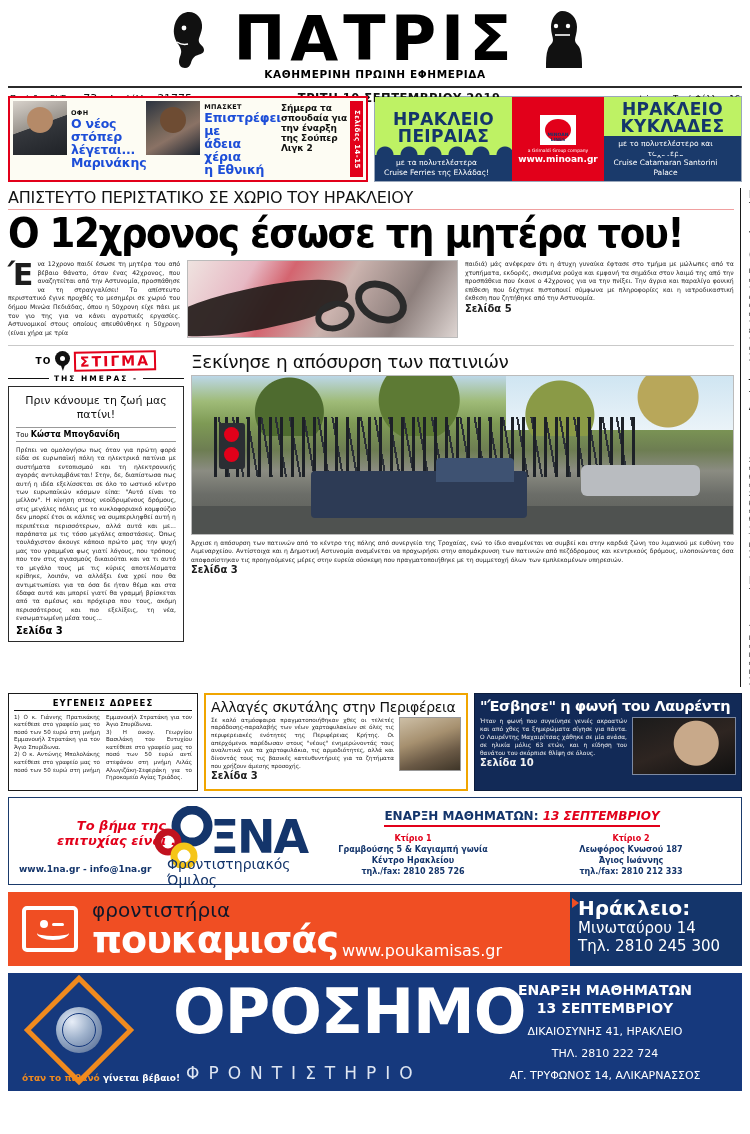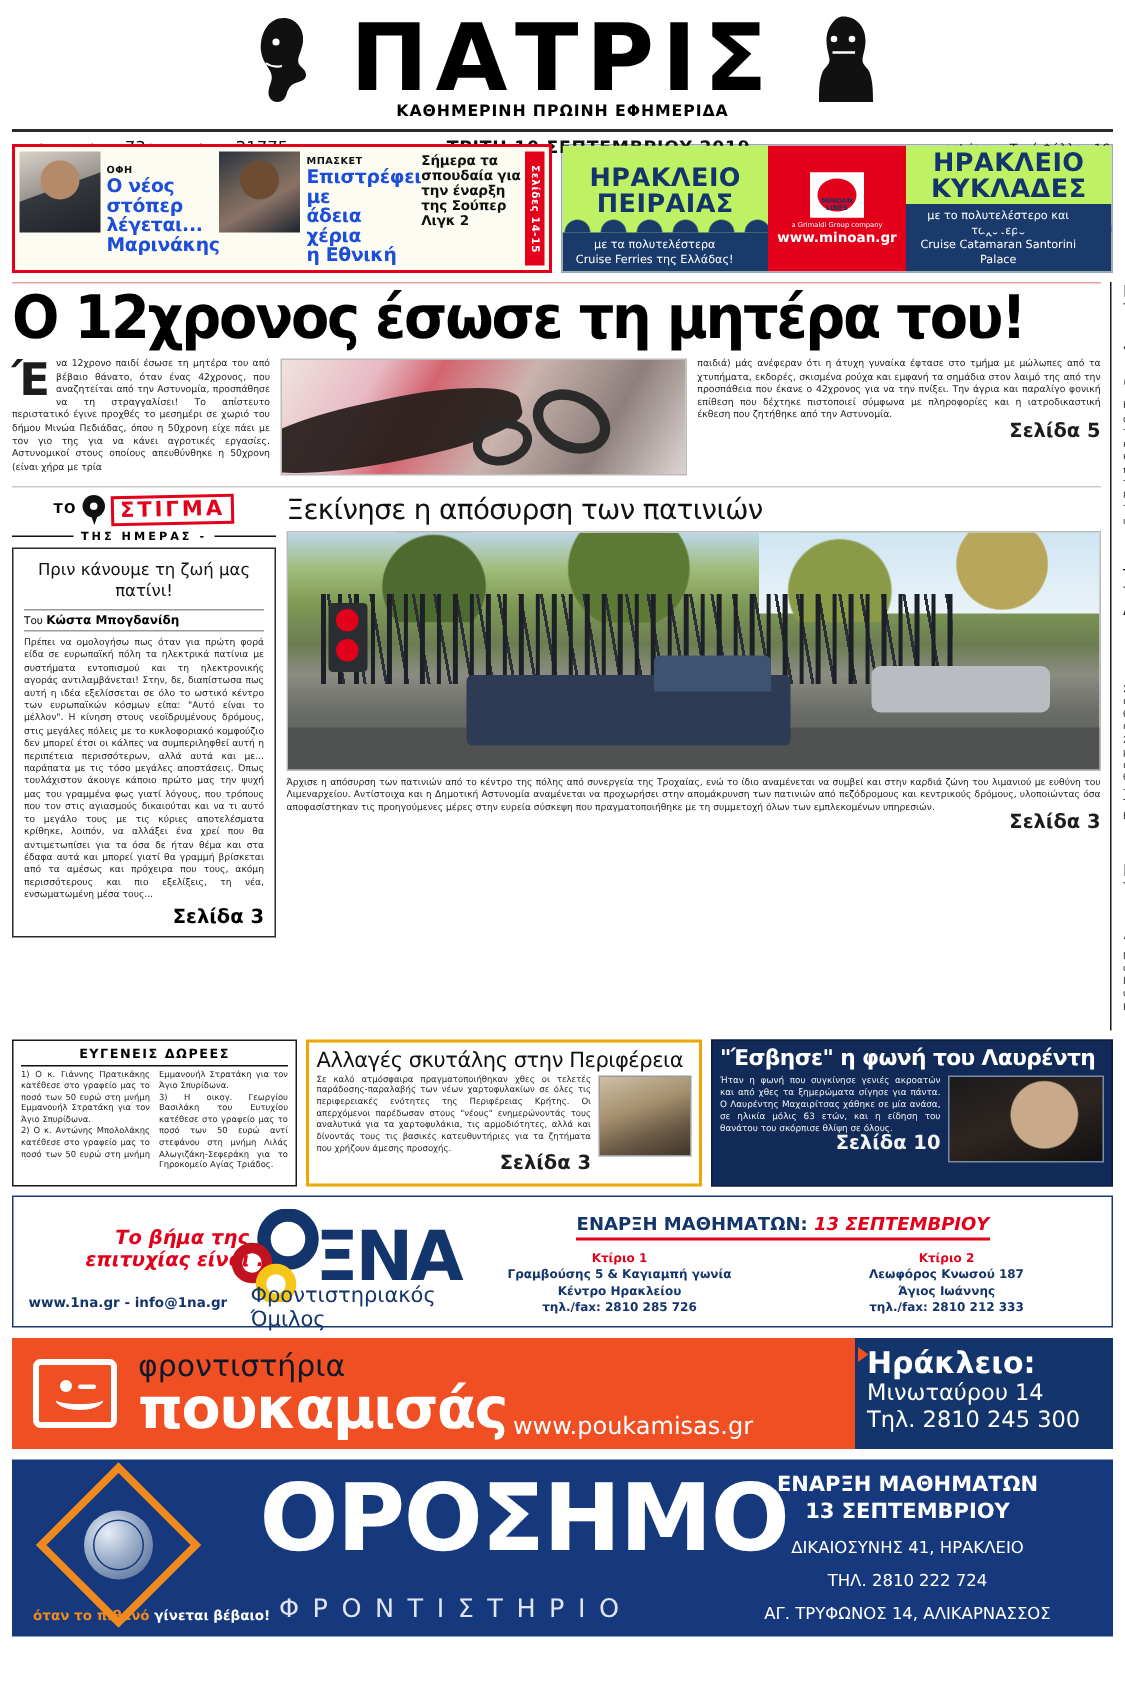--- a/index.html
+++ b/index.html
@@ -99,21 +99,21 @@
   .lead-body { display:flex; gap:7px; margin-top:6px; }
   .lead-text { flex:0 0 172px; font-size:6.2px; line-height:8.6px; color:#1d1d1d; text-align:justify; }
   .dropcap { float:left; font-size:30px; line-height:25px; font-weight:700; padding:2px 4px 0 0; }
   .lead-photo { flex:1; height:78px; border:1px solid #bbb; overflow:hidden; position:relative;
     background: linear-gradient(120deg,#efe3e0 0%, #e7b9c4 22%, #d4646f 35%, #cbb3ae 55%, #8d7f7c 78%, #ded5d2 100%);
   }
   .lead-photo .strand { position:absolute; left:-10%; top:35%; width:70%; height:55%; background:#241c1a; border-radius:50% 50% 40% 60%; transform:rotate(-12deg); opacity:.92;}
   .lead-photo .cuff { position:absolute; right:18%; top:28%; width:54px; height:40px; border:7px solid #2b2b2b; border-radius:50%; transform:rotate(25deg); }
   .lead-photo .cuff2 { position:absolute; right:38%; top:52%; width:40px; height:30px; border:6px solid #2b2b2b; border-radius:50%; transform:rotate(-15deg); }
   .lead-right { flex:1; font-size:6.2px; line-height:8.6px; color:#1d1d1d; text-align:justify; }
-  .pg { font-weight:700; font-size:13px; text-align:right; display:block; margin-top:2px;}
+  .pg { font-weight:700; font-size:10px; display:block; margin-top:2px;}
   .hr-thin { height:1px; background:#c9c9c9; margin:7px 0 5px 0; }
 
   
   .midsection { display:flex; gap:7px; }
   .stigma { flex:0 0 176px; }
   .stigma-head { display:flex; align-items:center; justify-content:center; gap:4px; position:relative; padding-bottom:2px;}
   .stg-to { font-size:9px; font-weight:700; letter-spacing:1px; }
   .pin { width:15px; height:20px; position:relative; }
   .pin:before { content:""; position:absolute; left:0; top:0; width:15px; height:15px; border-radius:50%; background:#111; }
   .pin:after { content:""; position:absolute; left:4px; top:10px; width:7px; height:10px; background:#111; clip-path: polygon(50% 100%, 0 0, 100% 0); }
@@ -322,20 +322,21 @@
           <div>Cruise Catamaran Santorini Palace</div>
         </div>
       </div>
     </div>
   </div>
 
   <div class="body">
 
     <div class="leftcol">
 
+      <div class="kicker-lead">ΑΠΙΣΤΕΥΤΟ ΠΕΡΙΣΤΑΤΙΚΟ ΣΕ ΧΩΡΙΟ ΤΟΥ ΗΡΑΚΛΕΙΟΥ</div>
       <div class="kicker-rule"></div>
       <div class="lead-head">Ο 12χρονος έσωσε τη μητέρα του!</div>
 
       <div class="lead-body">
         <div class="lead-text">
           <span class="dropcap">Έ</span><span>να 12χρονο παιδί έσωσε τη μητέρα του από βέβαιο θάνατο, όταν ένας 42χρονος, που αναζητείται από την Αστυνομία, προσπάθησε να τη στραγγαλίσει! Το απίστευτο περιστατικό έγινε προχθές το μεσημέρι σε χωριό του δήμου Μινώα Πεδιάδας, όπου η 50χρονη είχε πάει με τον γιο της για να κάνει αγροτικές εργασίες. Αστυνομικοί στους οποίους απευθύνθηκε η 50χρονη (είναι χήρα με τρία</span>
         </div>
         <div class="lead-photo">
           <span class="strand"></span>
             <span class="cuff"></span>

